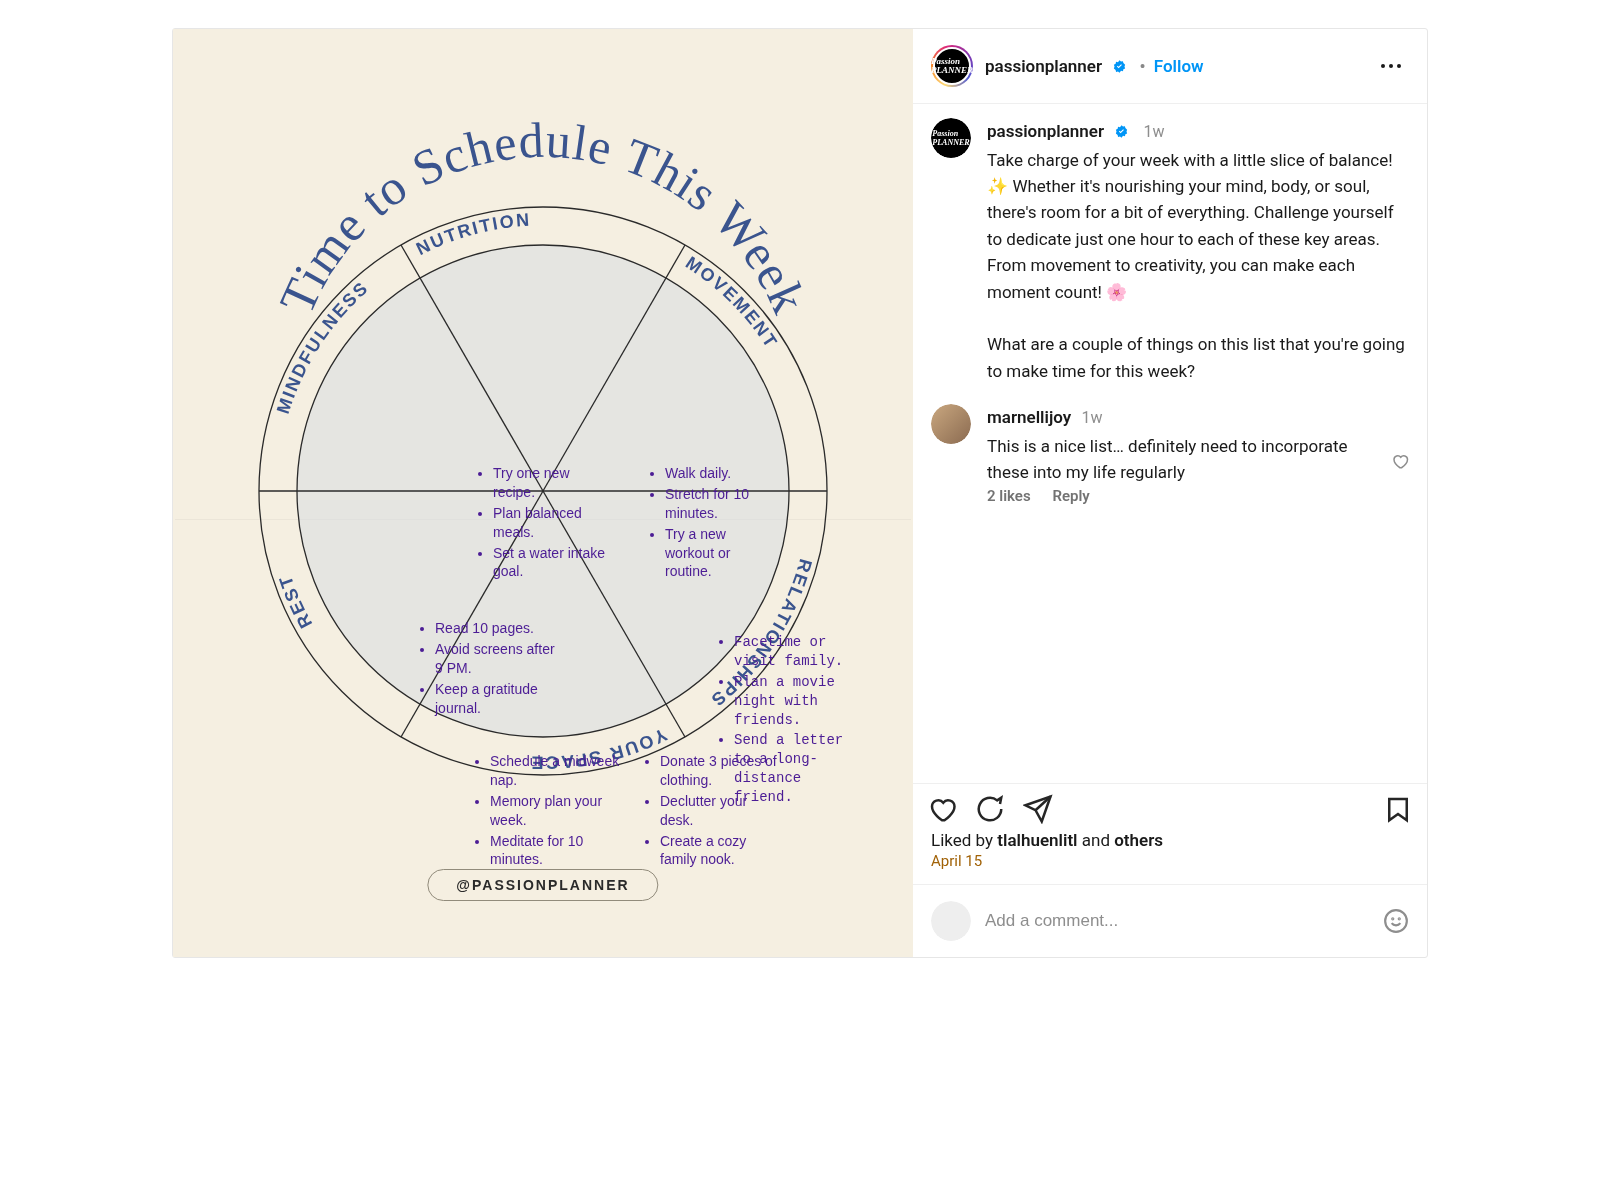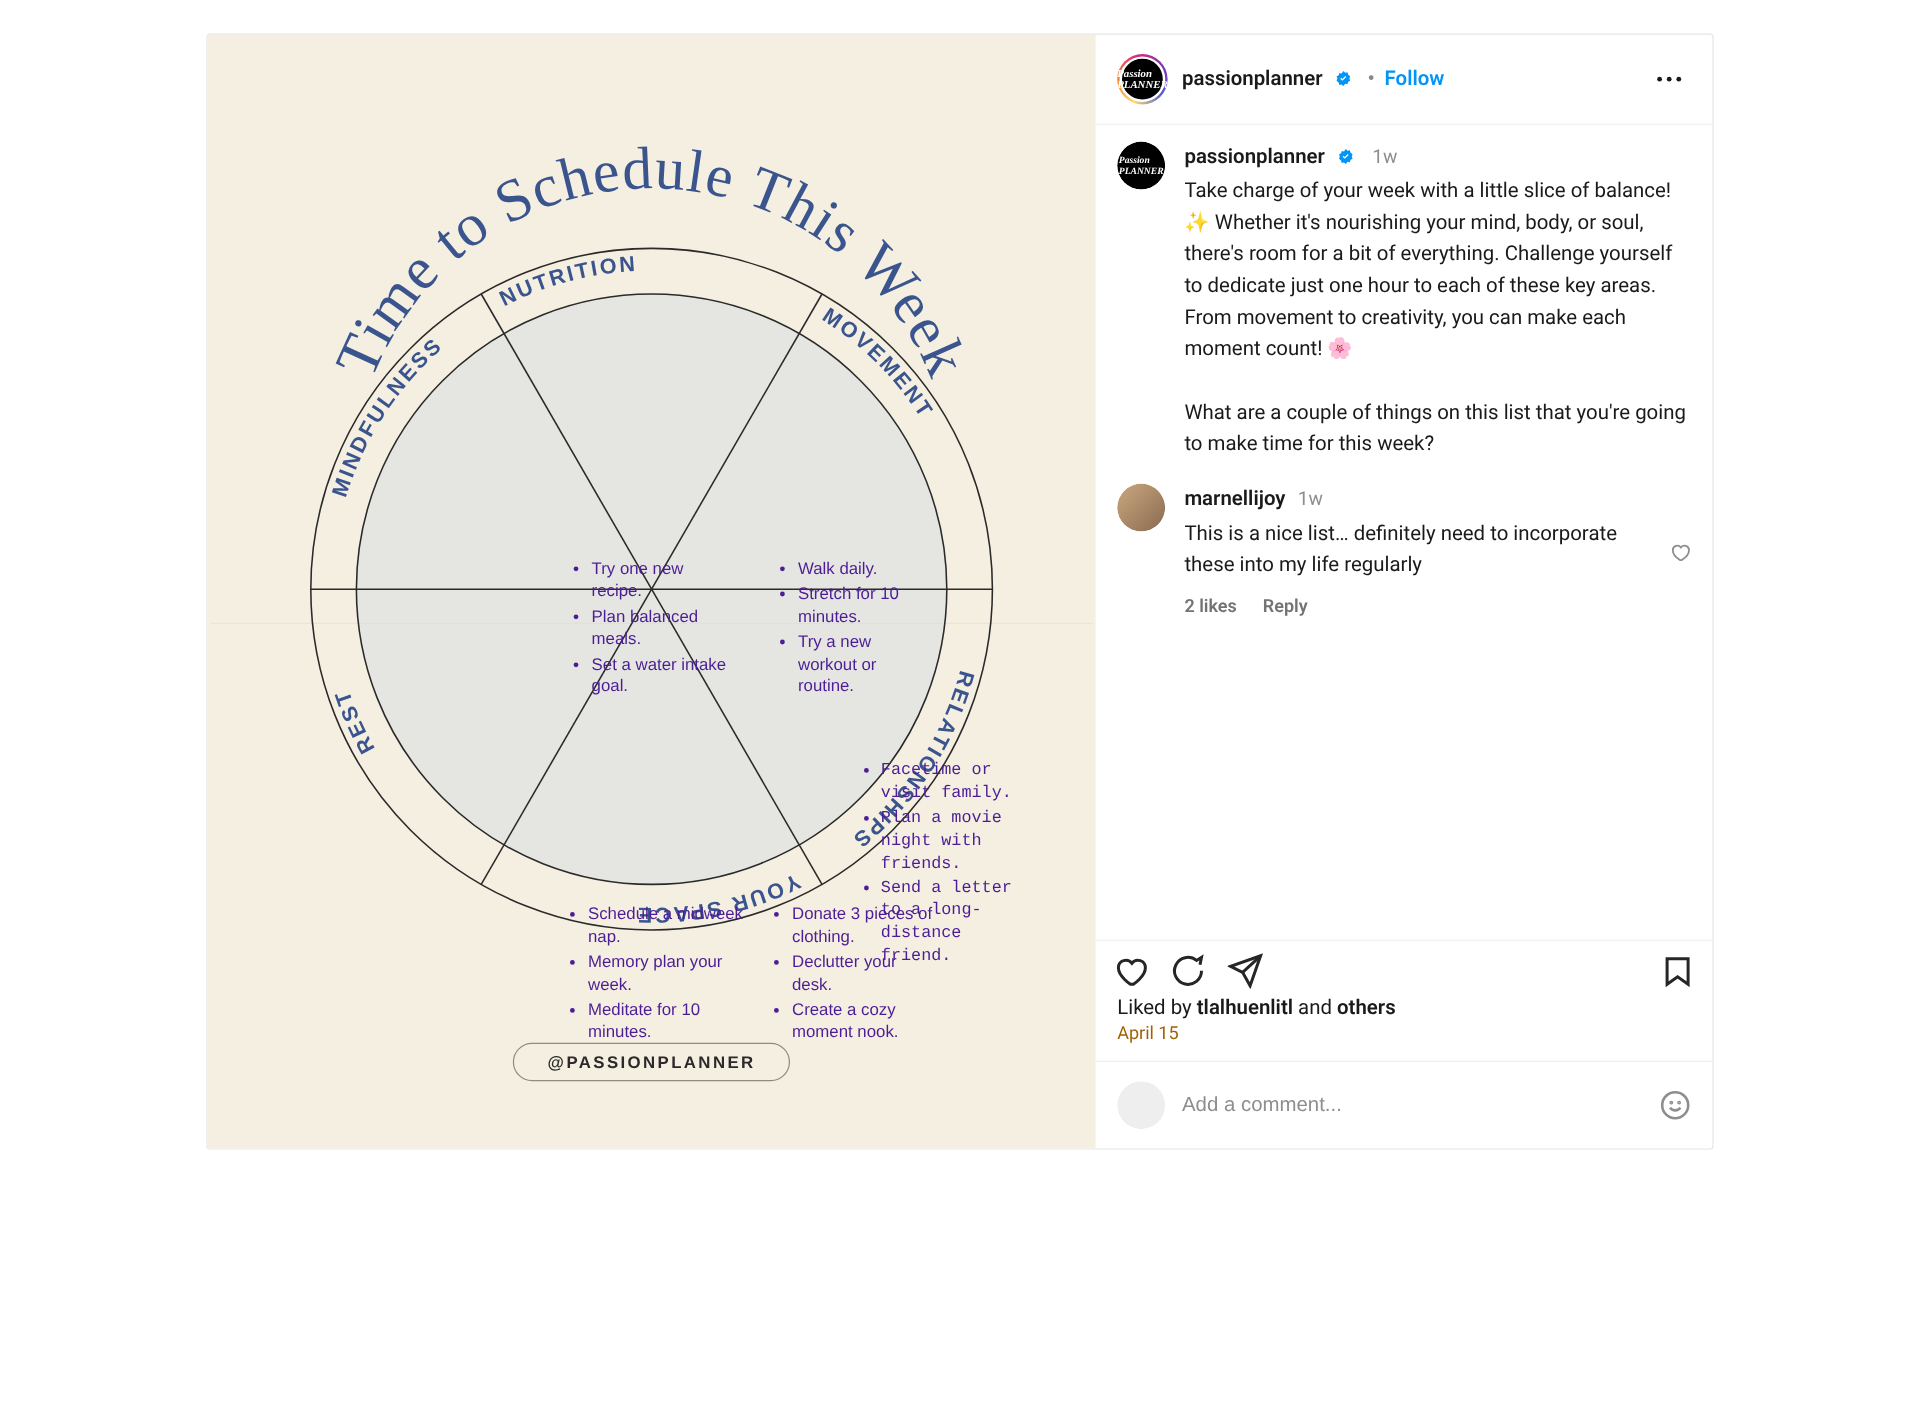--- a/index.html
+++ b/index.html
@@ -68,21 +68,21 @@
   .verified { width:15px; height:15px; margin:0 4px -2px 6px; display:inline-block; }
   .follow { color:#0095f6; font-weight:600; cursor:pointer; }
   .dot-sep { color:#888; margin:0 4px; }
   .more-btn { margin-left:auto; display:flex; gap:4px; cursor:pointer; padding:8px; }
   .more-btn span { width:4px; height:4px; background:#1a1a1a; border-radius:50%; }
 
   .comments { flex:1; overflow:auto; padding:14px 18px 0 18px; font-size:17px; line-height:1.55; }
   .comment-row { display:flex; gap:16px; margin-bottom:20px; }
   .comment-body .uname { font-weight:600; }
   .timestamp { color:#8e8e8e; font-size:16px; margin-left:6px; }
-  .comment-meta { color:#737373; font-weight:600; font-size:15px; margin-top:10px; }
+  .comment-meta { color:#737373; font-weight:600; font-size:15px; }
   .comment-meta span { margin-right:18px; cursor:pointer; }
   .heart-outline { margin-left:auto; margin-top:48px; color:#8e8e8e; flex-shrink:0; }
 
   .actions-row { padding:10px 14px 6px; border-top:1px solid #efefef; display:flex; align-items:center; gap:18px; }
   .actions-row .spacer { flex:1; }
   .icon-btn { cursor:pointer; }
   .likes-line { padding:0 18px; font-size:17px; }
   .likes-line b { font-weight:600; }
   .date-line { padding:2px 18px 14px; font-size:15px; color:#a16207; }
   .add-comment {
@@ -151,26 +151,31 @@
         <li>Try a new workout or routine.</li>
       </ul>
       <ul class="seg-content seg-relationships">
         <li>Facetime or visit family.</li>
         <li>Plan a movie night with friends.</li>
         <li>Send a letter to a long-distance friend.</li>
       </ul>
       <ul class="seg-content seg-yourspace">
         <li>Donate 3 pieces of clothing.</li>
         <li>Declutter your desk.</li>
-        <li>Create a cozy moment nook.</li>
+        <li>Create a cozy family nook.</li>
       </ul>
       <ul class="seg-content seg-rest">
         <li>Schedule a midweek nap.</li>
         <li>Memory plan your week.</li>
         <li>Meditate for 10 minutes.</li>
+      </ul>
+      <ul class="seg-content seg-mindfulness">
+        <li>Read 10 pages.</li>
+        <li>Avoid screens after 9 PM.</li>
+        <li>Keep a gratitude journal.</li>
       </ul>
     </div>
 
     <div class="handle">@PASSIONPLANNER</div>
   </div>
 
   <div class="meta-side">
 
     <div class="meta-header">
       <div class="avatar">

